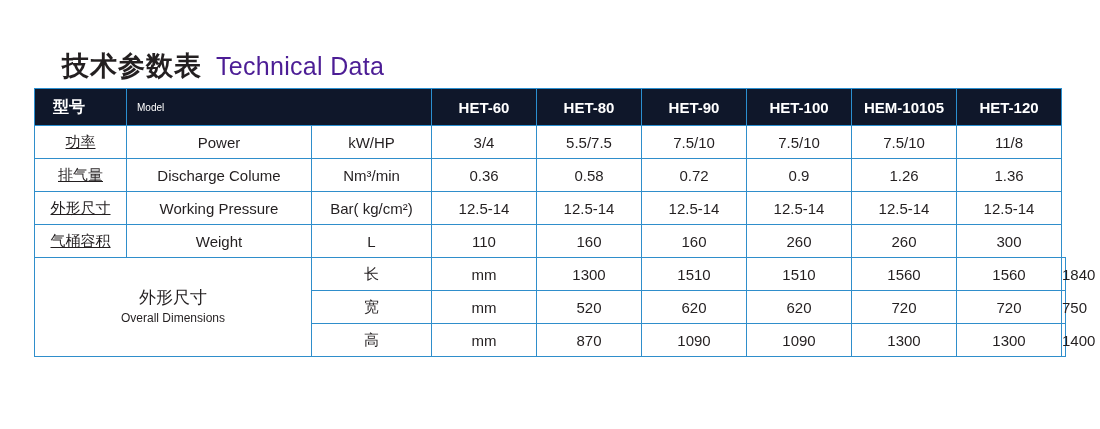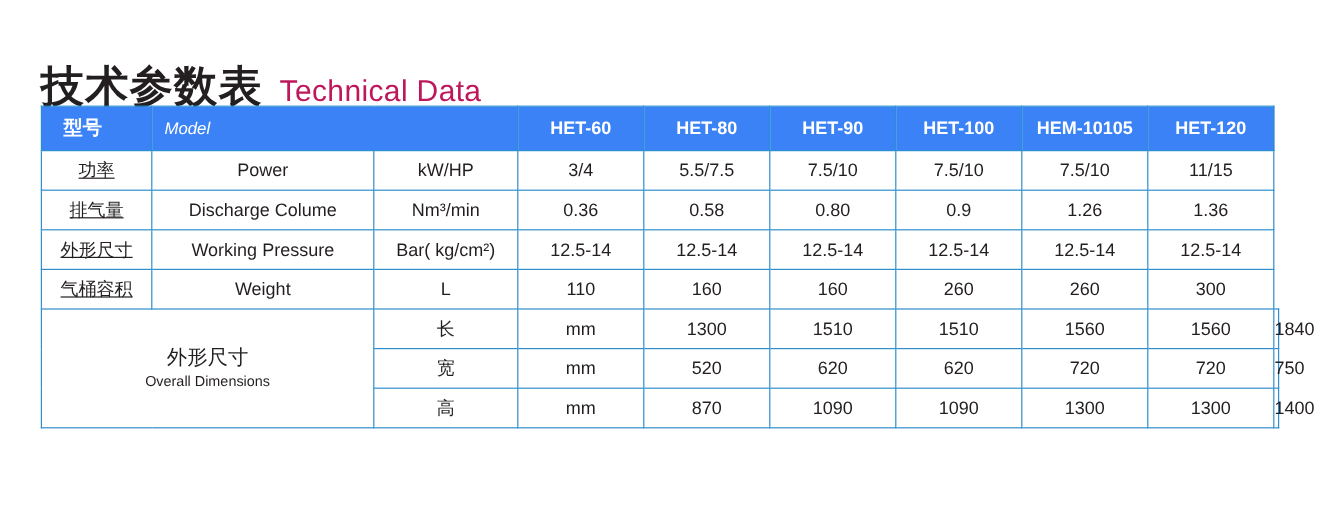--- a/index.html
+++ b/index.html
@@ -22,29 +22,30 @@
   }
   .title-row {
     position: absolute;
     left: 34px;
     top: 48px;
     display: flex;
     align-items: baseline;
     white-space: nowrap;
   }
   .title-cn {
-    font-size: 36px;
+    font-size: 27px;
     font-weight: bold;
     letter-spacing: 1px;
     color: #231f20;
+    margin-left: 28px;
   }
   .title-en {
     font-size: 25px;
     font-weight: normal;
-    color: #be185d;
+    color: #4c1d95;
     margin-left: 14px;
     letter-spacing: 0.3px;
   }
   table.data {
     position: absolute;
     left: 34px;
     top: 88px;
     width: 1032px;
     border-collapse: collapse;
     table-layout: fixed;
@@ -55,38 +56,37 @@
     height: 32px;
     font-size: 15px;
     font-weight: normal;
     text-align: center;
     vertical-align: middle;
     color: #231f20;
     background: #ffffff;
   }
   
   tr.head td {
-    background: #3b82f6;
+    background: #0f172a;
     color: #ffffff;
     font-weight: bold;
     height: 36px;
     border-color: #2b8fd0;
     font-size: 15px;
   }
   tr.head td.label-cn {
     text-align: left;
     padding-left: 18px;
     font-size: 16px;
   }
   tr.head td.label-en {
     text-align: left;
     padding-left: 10px;
     font-weight: normal;
-    font-size: 14px;
-    font-style: italic;
+    font-size: 10px;
   }
   td.cn {
     font-weight: bold;
     text-align: left;
     padding-left: 14px;
     font-size: 15px;
     white-space: nowrap;
     text-decoration: underline;
   }
   td.en {
@@ -164,30 +164,30 @@
 
       <tr>
         <td class="cn">功率</td>
         <td class="en">Power</td>
         <td class="unit">kW/HP</td>
         <td class="val">3/4</td>
         <td class="val">5.5/7.5</td>
         <td class="val">7.5/10</td>
         <td class="val">7.5/10</td>
         <td class="val">7.5/10</td>
-        <td class="val">11/15</td>
+        <td class="val">11/8</td>
       </tr>
 
       <tr>
         <td class="cn">排气量</td>
         <td class="en">Discharge Colume</td>
         <td class="unit">Nm³/min</td>
         <td class="val">0.36</td>
         <td class="val">0.58</td>
-        <td class="val">0.80</td>
+        <td class="val">0.72</td>
         <td class="val">0.9</td>
         <td class="val">1.26</td>
         <td class="val">1.36</td>
       </tr>
 
       <tr>
         <td class="cn">外形尺寸</td>
         <td class="en">Working Pressure</td>
         <td class="unit">Bar( kg/cm²)</td>
         <td class="val">12.5-14</td>

